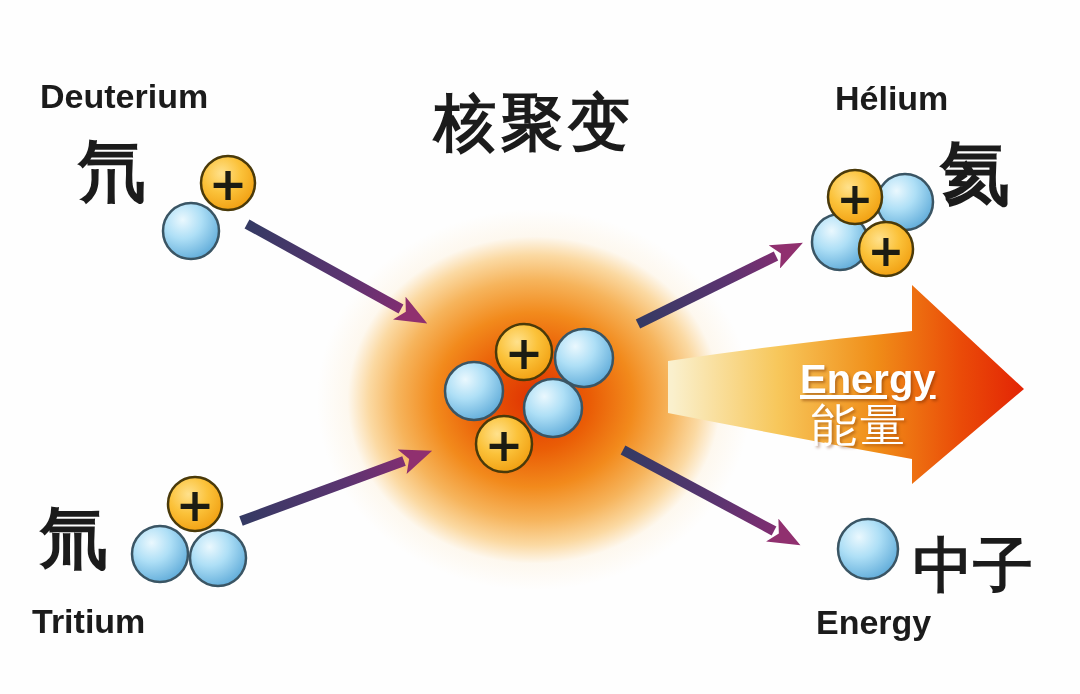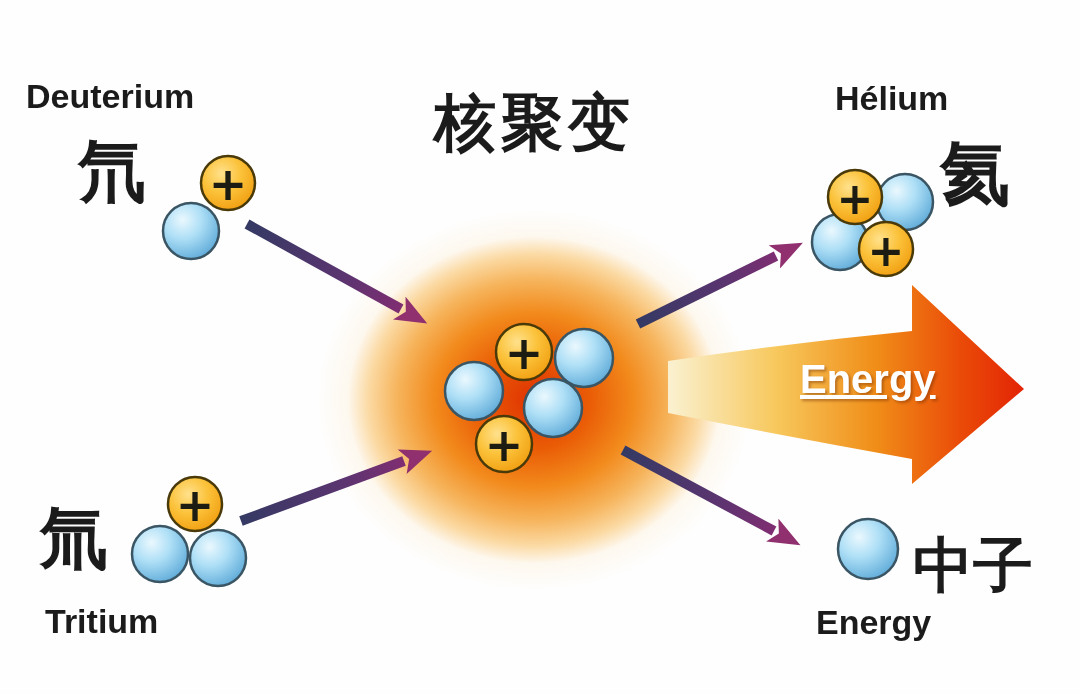--- a/index.html
+++ b/index.html
@@ -113,27 +113,28 @@
       <circle cx="886" cy="249" r="27" fill="url(#protonG)" stroke="#4a3a0a" stroke-width="2.5"></circle>
       <text class="plus" x="855" y="198" font-size="44" fill="#1c1c12" text-anchor="middle" dominant-baseline="central">+</text>
       <text class="plus" x="886" y="250" font-size="44" fill="#1c1c12" text-anchor="middle" dominant-baseline="central">+</text>
     </g>
 
     <circle cx="868" cy="549" r="30" fill="url(#neutronG)" stroke="#3a5564" stroke-width="2.5"></circle>
   </svg>
 
   <div class="lbl title-zh" style="left:434px;top:92px;">核聚变</div>
 
-  <div class="lbl en" style="left:26px;top:79px;">Deuterium</div>
+  <div class="lbl en" style="left:40px;top:79px;">Deuterium</div>
   <div class="lbl zh-big" style="left:78px;top:136px;">氘</div>
 
   <div class="lbl zh-big" style="left:40px;top:503px;">氚</div>
-  <div class="lbl en" style="left:45px;top:604px;">Tritium</div>
+  <div class="lbl en" style="left:32px;top:604px;">Tritium</div>
 
   <div class="lbl en" style="left:835px;top:81px;text-align:right;">Hélium</div>
   <div class="lbl he-zh" style="left:940px;top:138px;">氦</div>
 
   <div class="lbl n-zh" style="left:913px;top:524px;">中子</div>
   <div class="lbl en" style="left:816px;top:605px;">Energy</div>
 
   <div class="lbl energy-en" style="left:800px;top:359px;text-decoration:underline;">Energy</div>
+  <div class="lbl energy-zh" style="left:811px;top:402px;">能量</div>
 
 </div>
 
 </body></html>

